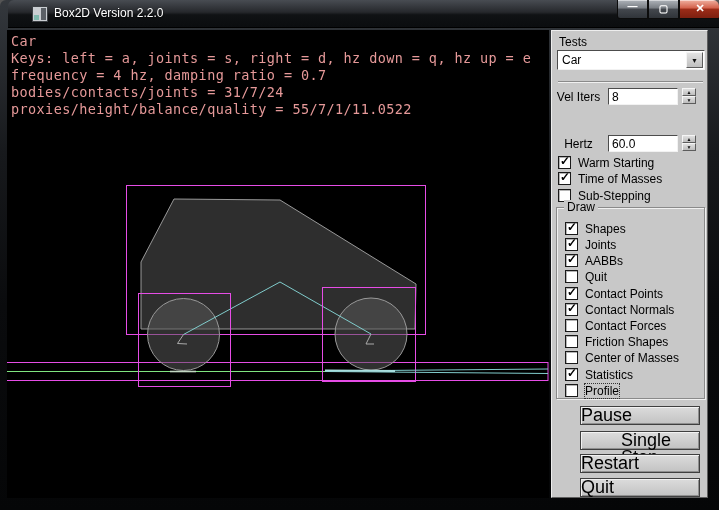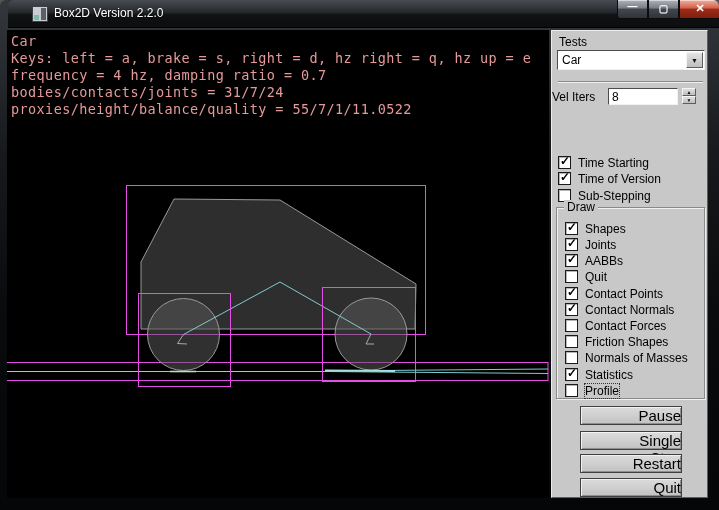--- a/index.html
+++ b/index.html
@@ -45,40 +45,40 @@
   #tests-label{position:absolute;left:7px;top:4px;}
   #tests-combo{position:absolute;left:5px;top:19px;width:148px;height:20px;background:#fff;
     border:1px solid;border-color:#4c4c4c #f2f2f2 #f2f2f2 #4c4c4c;}
   #tests-combo .combo-text{position:absolute;left:4px;top:2px;}
   #combo-btn{position:absolute;right:1px;top:1px;width:17px;height:16px;
     background:linear-gradient(#e3e3e3,#bfbfbf);
     border:1px solid;border-color:#f5f5f5 #5c5c5c #5c5c5c #f5f5f5;
     text-align:center;font-size:7px;line-height:15px;color:#111;}
   .sep{position:absolute;left:6px;top:50px;width:145px;height:2px;
     border-top:1px solid #8a8a8a;border-bottom:1px solid #f0f0f0;}
-  .frow-label{position:absolute;left:0;width:53px;text-align:left;}
+  .frow-label{position:absolute;left:0;width:53px;text-align:center;}
   .edit{position:absolute;left:56px;width:70px;height:17px;background:#fff;
     border:1px solid;border-color:#4c4c4c #f2f2f2 #f2f2f2 #4c4c4c;
     font-family:"Liberation Sans",sans-serif;font-size:12px;padding:0 0 0 3px;color:#000;}
   .spinner{position:absolute;left:130px;width:14px;height:17px;}
   .spin-b{position:absolute;left:0;width:14px;height:8px;background:linear-gradient(#e0e0e0,#bdbdbd);
     border:1px solid;border-color:#f5f5f5 #5c5c5c #5c5c5c #f5f5f5;
     font-size:5px;text-align:center;line-height:7px;color:#111;overflow:hidden;}
   .cbrow{position:absolute;height:14px;}
   .cb{position:absolute;left:0;top:0;width:13px;height:13px;background:#fff;
     border:1px solid #1a1a1a;box-shadow:inset 1px 1px 0 rgba(90,90,90,.45);}
   .cb .mark{position:absolute;left:1px;top:-3px;font-size:12px;font-weight:bold;color:#000;}
   .cblabel{position:absolute;left:20px;top:0;white-space:nowrap;}
   .cblabel.focus{outline:1px dotted #333;}
   #draw-group{position:absolute;left:4px;top:176px;width:149px;height:192px;
     border:1px solid #8a8a8a;box-shadow:1px 1px 0 #f0f0f0,inset 1px 1px 0 #f0f0f0;}
   #draw-title{position:absolute;left:7px;top:-8px;background:var(--panel);padding:0 3px;}
-  .btn{position:absolute;left:28px;width:102px;height:19px;background:linear-gradient(#dcdcdc,#c2c2c2);
+  .btn{position:absolute;left:28px;width:120px;height:19px;background:linear-gradient(#dcdcdc,#c2c2c2);
     border:1px solid #3f3f3f;box-shadow:inset 1px 1px 0 #f2f2f2,inset -1px -1px 0 #8f8f8f;
-    text-align:right;line-height:17px;font-size:15px;color:#000;}
+    text-align:left;line-height:17px;font-size:18px;color:#000;}
 </style>
 </head>
 <body>
 
 <div id="window">
 
   <div id="titlebar">
     <div id="app-icon">
       <div class="ic-in"></div>
       <div class="ic-dot"></div>
@@ -114,21 +114,21 @@
       <rect class="aabb" x="131.5" y="263.5" width="92" height="93"></rect>
       <rect class="aabb" x="315.5" y="257.5" width="93" height="94"></rect>
 
       <line class="jointln" x1="318" y1="341" x2="541" y2="339"></line>
       <line class="jointln" x1="318" y1="341.5" x2="541" y2="343.5"></line>
       <line x1="318" y1="340.5" x2="388" y2="341" stroke="var(--jointbright)" stroke-width="2"></line>
 
       <line x1="163" y1="341.5" x2="189" y2="341.5" stroke="var(--contact)" stroke-width="1.6"></line>
     </svg>
     <div id="debug-text"><span>Car</span>
-<span>Keys: left = a, brake = s, right = d, hz right = q, hz up = e</span>
+<span>Keys: left = a, joints = s, right = d, hz down = q, hz up = e</span>
 <span>frequency = 4 hz, damping ratio = 0.7</span>
 <span>bodies/contacts/joints = 31/7/24</span>
 <span>proxies/height/balance/quality = 55/7/1/11.0522</span></div>
   </div>
 
   <div id="panel">
     <div id="tests-label">Tests</div>
     <div id="tests-combo">
       <span class="combo-text">Car</span>
       <div id="combo-btn"><span>▼</span></div>
@@ -136,32 +136,40 @@
     <div class="sep"></div>
 
     <div style="position:absolute;left:0;top:57px;width:157px;height:17px;">
       <span class="frow-label" style="top:2px;">Vel Iters</span>
       <input class="edit" value="8" style="">
       <div class="spinner">
         <div class="spin-b" style="top:0;">▲</div>
         <div class="spin-b" style="top:8px;">▼</div>
       </div>
     </div>
+    <div style="position:absolute;left:0;top:104px;width:157px;height:17px;">
+      <span class="frow-label" style="top:2px;">Hertz</span>
+      <input class="edit" value="60.0" style="">
+      <div class="spinner">
+        <div class="spin-b" style="top:0;">▲</div>
+        <div class="spin-b" style="top:8px;">▼</div>
+      </div>
+    </div>
 
     <div class="cbrow" style="left:6px;top:125px;">
       <div class="cb">
           <span class="mark">✓</span>
         </div>
-      <span class="cblabel">Time Starting</span>
+      <span class="cblabel">Warm Starting</span>
     </div>
     <div class="cbrow" style="left:6px;top:141px;">
       <div class="cb">
           <span class="mark">✓</span>
         </div>
-      <span class="cblabel">Time of Version</span>
+      <span class="cblabel">Time of Masses</span>
     </div>
     <div class="cbrow" style="left:6px;top:158px;">
       <div class="cb">
           <span class="mark"></span>
         </div>
       <span class="cblabel">Sub-Stepping</span>
     </div>
 
     <div id="draw-group">
       <div id="draw-title">Draw</div>
@@ -210,21 +218,21 @@
       <div class="cbrow" style="left:8px;top:127px;">
         <div class="cb">
             <span class="mark"></span>
           </div>
         <span class="cblabel">Friction Shapes</span>
       </div>
       <div class="cbrow" style="left:8px;top:143px;">
         <div class="cb">
             <span class="mark"></span>
           </div>
-        <span class="cblabel">Normals of Masses</span>
+        <span class="cblabel">Center of Masses</span>
       </div>
       <div class="cbrow" style="left:8px;top:160px;">
         <div class="cb">
             <span class="mark">✓</span>
           </div>
         <span class="cblabel">Statistics</span>
       </div>
       <div class="cbrow" style="left:8px;top:176px;">
         <div class="cb">
             <span class="mark"></span>

